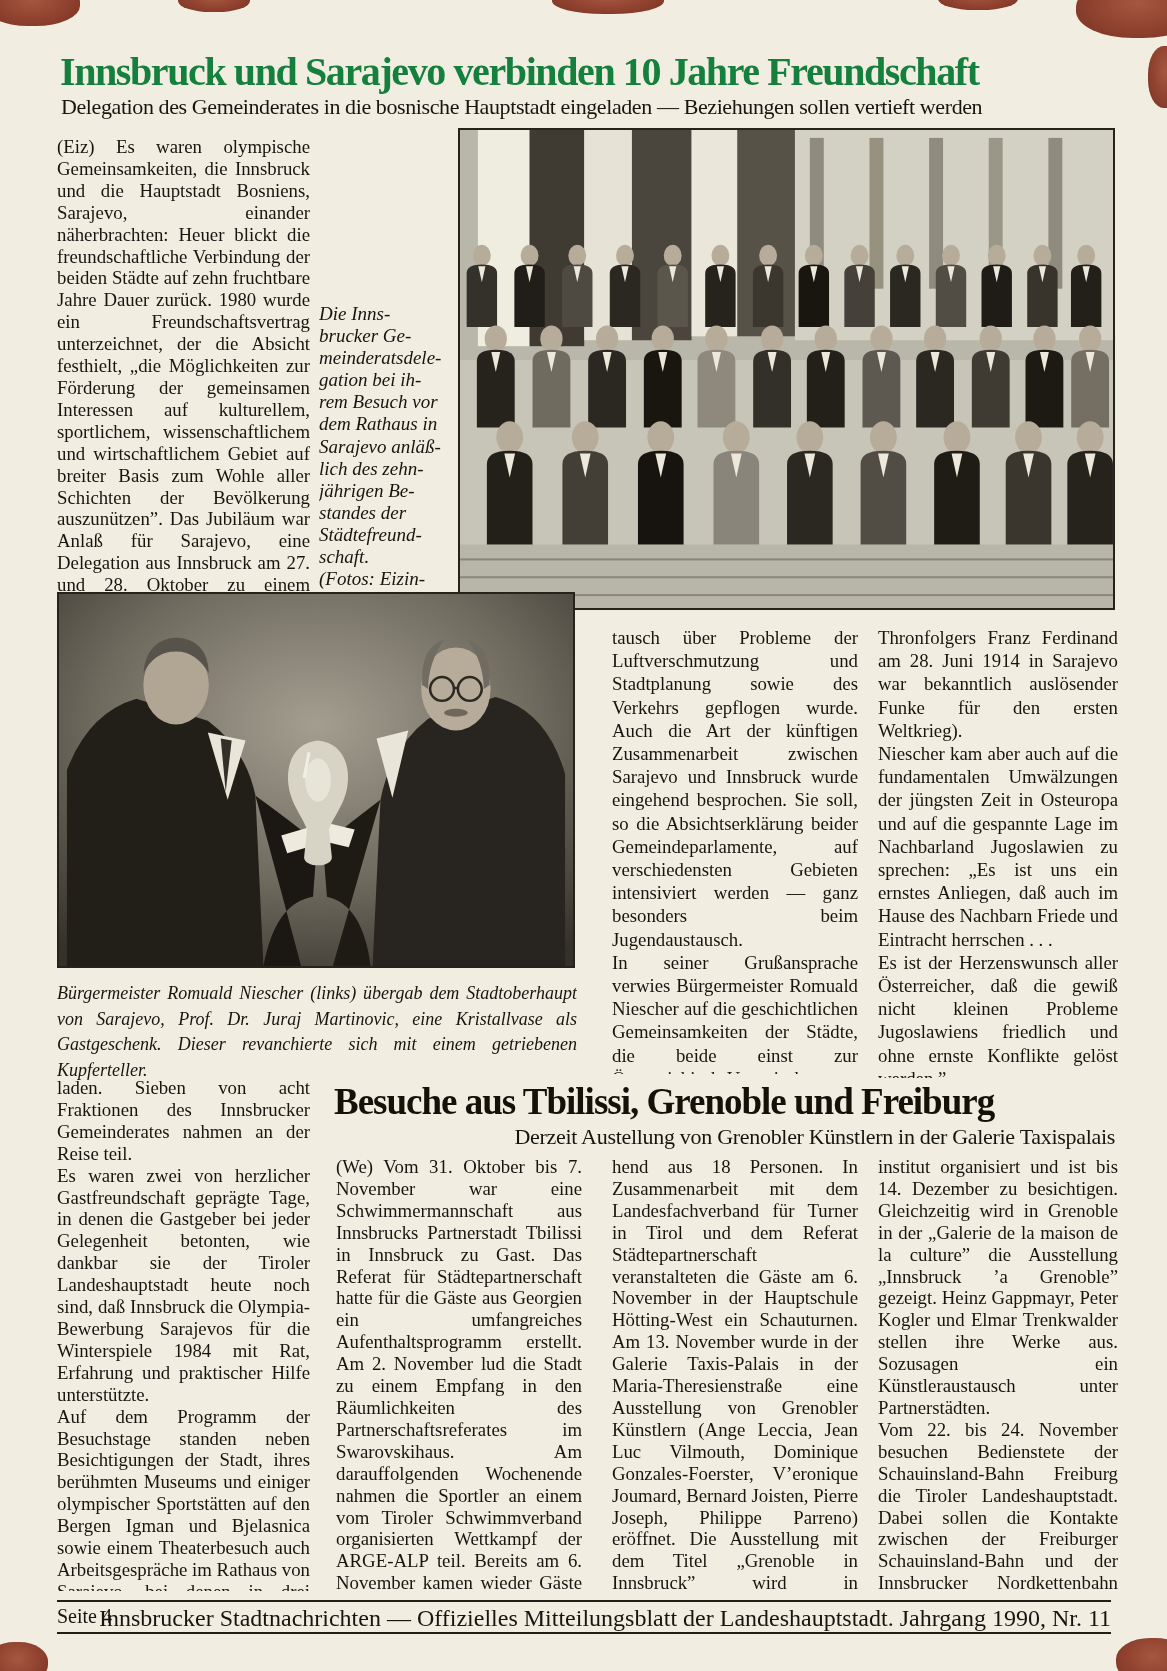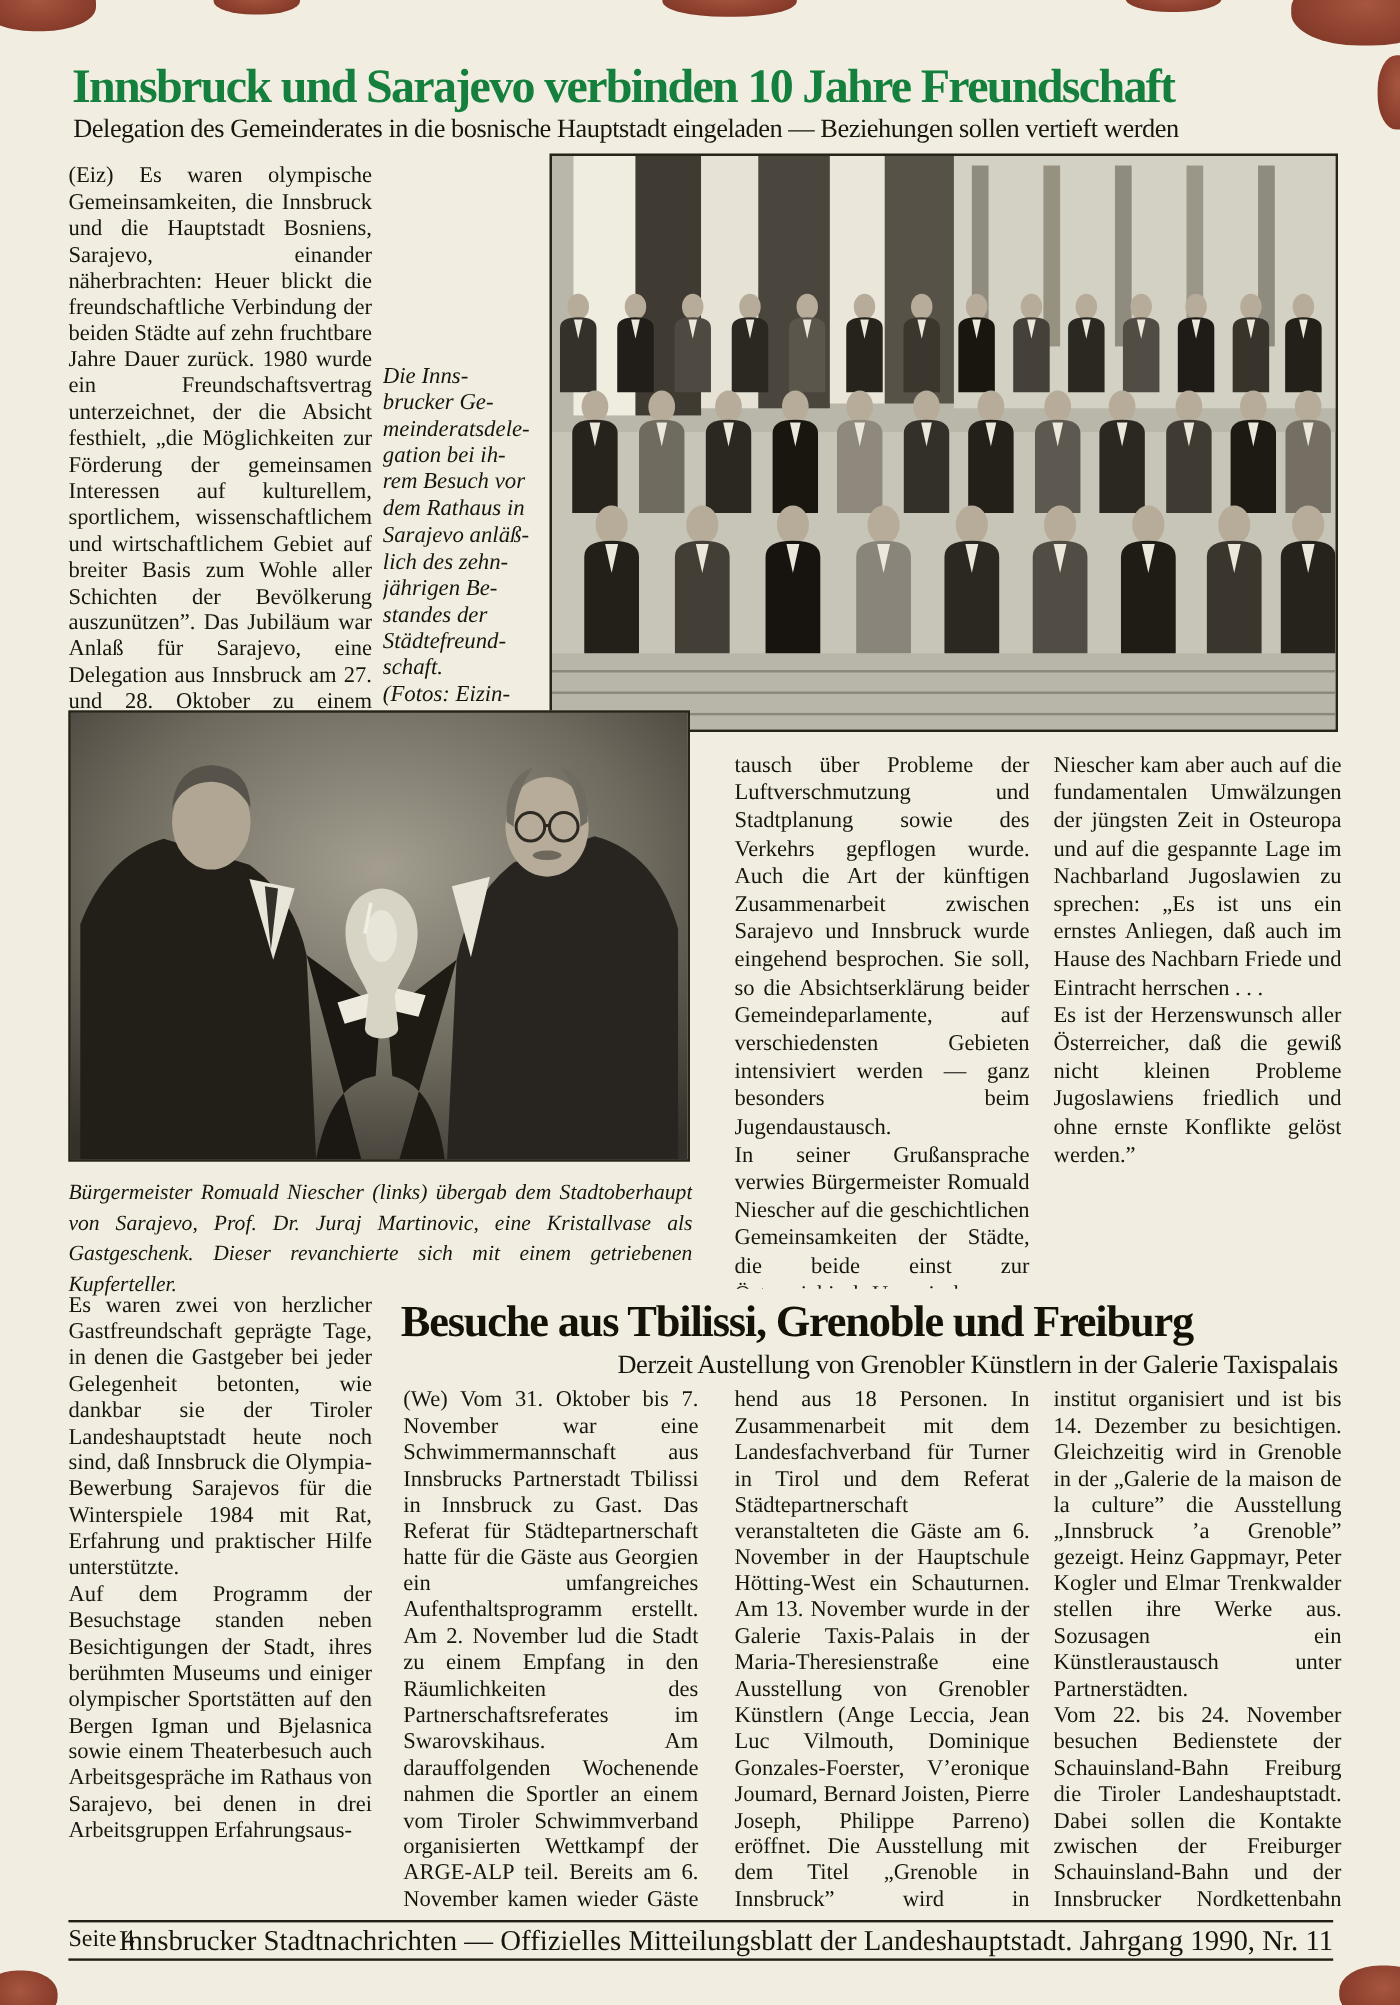--- a/index.html
+++ b/index.html
@@ -230,25 +230,27 @@
 </figure>
 
 <div class="abs caption-bottom">Bürgermeister Romuald Niescher (links) übergab dem Stadtoberhaupt von Sarajevo, Prof. Dr. Juraj Martinovic, eine Kristallvase als Gastgeschenk. Dieser revanchierte sich mit einem getriebenen Kupferteller.</div>
 
 <div class="abs body-col col-a1-mid">
   <p>tausch über Probleme der Luftverschmutzung und Stadtplanung sowie des Verkehrs gepflogen wurde. Auch die Art der künftigen Zusammenarbeit zwischen Sarajevo und Innsbruck wurde eingehend besprochen. Sie soll, so die Absichtserklärung beider Gemeindeparlamente, auf verschiedensten Gebieten intensiviert werden — ganz besonders beim Jugendaustausch.</p>
   <p>In seiner Grußansprache verwies Bürgermeister Romuald Niescher auf die geschichtlichen Gemeinsamkeiten der Städte, die beide einst zur Österreichisch-Ungarischen Monarchie gehört hatten (die Ermordnung des</p>
 </div>
 
 <div class="abs body-col col-a1-right">
+  <p>Thronfolgers Franz Ferdinand am 28. Juni 1914 in Sarajevo war bekanntlich auslösender Funke für den ersten Weltkrieg).</p>
   <p>Niescher kam aber auch auf die fundamentalen Umwälzungen der jüngsten Zeit in Osteuropa und auf die gespannte Lage im Nachbarland Jugoslawien zu sprechen: „Es ist uns ein ernstes Anliegen, daß auch im Hause des Nachbarn Friede und Eintracht herrschen . . .</p>
   <p>Es ist der Herzenswunsch aller Österreicher, daß die gewiß nicht kleinen Probleme Jugoslawiens friedlich und ohne ernste Konflikte gelöst werden.”</p>
 </div>
 
 <div class="abs body-col col-a1-cont">
+  <p>laden. Sieben von acht Fraktionen des Innsbrucker Gemeinderates nahmen an der Reise teil.</p>
   <p>Es waren zwei von herzlicher Gastfreundschaft geprägte Tage, in denen die Gastgeber bei jeder Gelegenheit betonten, wie dankbar sie der Tiroler Landeshauptstadt heute noch sind, daß Innsbruck die Olympia-Bewerbung Sarajevos für die Winterspiele 1984 mit Rat, Erfahrung und praktischer Hilfe unterstützte.</p>
   <p>Auf dem Programm der Besuchstage standen neben Besichtigungen der Stadt, ihres berühmten Museums und einiger olympischer Sportstätten auf den Bergen Igman und Bjelasnica sowie einem Theaterbesuch auch Arbeitsgespräche im Rathaus von Sarajevo, bei denen in drei Arbeitsgruppen Erfahrungsaus-</p>
 </div>
 
 <h2 class="abs headline2">Besuche aus Tbilissi, Grenoble und Freiburg</h2>
 <p class="abs deck2">Derzeit Austellung von Grenobler Künstlern in der Galerie Taxispalais</p>
 
 <div class="abs body-col col-a2-1">(We) Vom 31. Oktober bis 7. November war eine Schwimmermannschaft aus Innsbrucks Partnerstadt Tbilissi in Innsbruck zu Gast. Das Referat für Städtepartnerschaft hatte für die Gäste aus Georgien ein umfangreiches Aufenthaltsprogramm erstellt. Am 2. November lud die Stadt zu einem Empfang in den Räumlichkeiten des Partnerschaftsreferates im Swarovskihaus. Am darauffolgenden Wochenende nahmen die Sportler an einem vom Tiroler Schwimmverband organisierten Wettkampf der ARGE-ALP teil. Bereits am 6. November kamen wieder Gäste aus Tbilissi, und zwar eine Turner-Riege, beste-</div>
 <div class="abs body-col col-a2-2">hend aus 18 Personen. In Zusammenarbeit mit dem Landesfachverband für Turner in Tirol und dem Referat Städtepartnerschaft veranstalteten die Gäste am 6. November in der Hauptschule Hötting-West ein Schauturnen. Am 13. November wurde in der Galerie Taxis-Palais in der Maria-Theresienstraße eine Ausstellung von Grenobler Künstlern (Ange Leccia, Jean Luc Vilmouth, Dominique Gonzales-Foerster, V’eronique Joumard, Bernard Joisten, Pierre Joseph, Philippe Parreno) eröffnet. Die Ausstellung mit dem Titel „Grenoble in Innsbruck” wird in Zusammenarbeit mit dem Französischen Kultur-</div>
 <div class="abs body-col col-a2-3">

